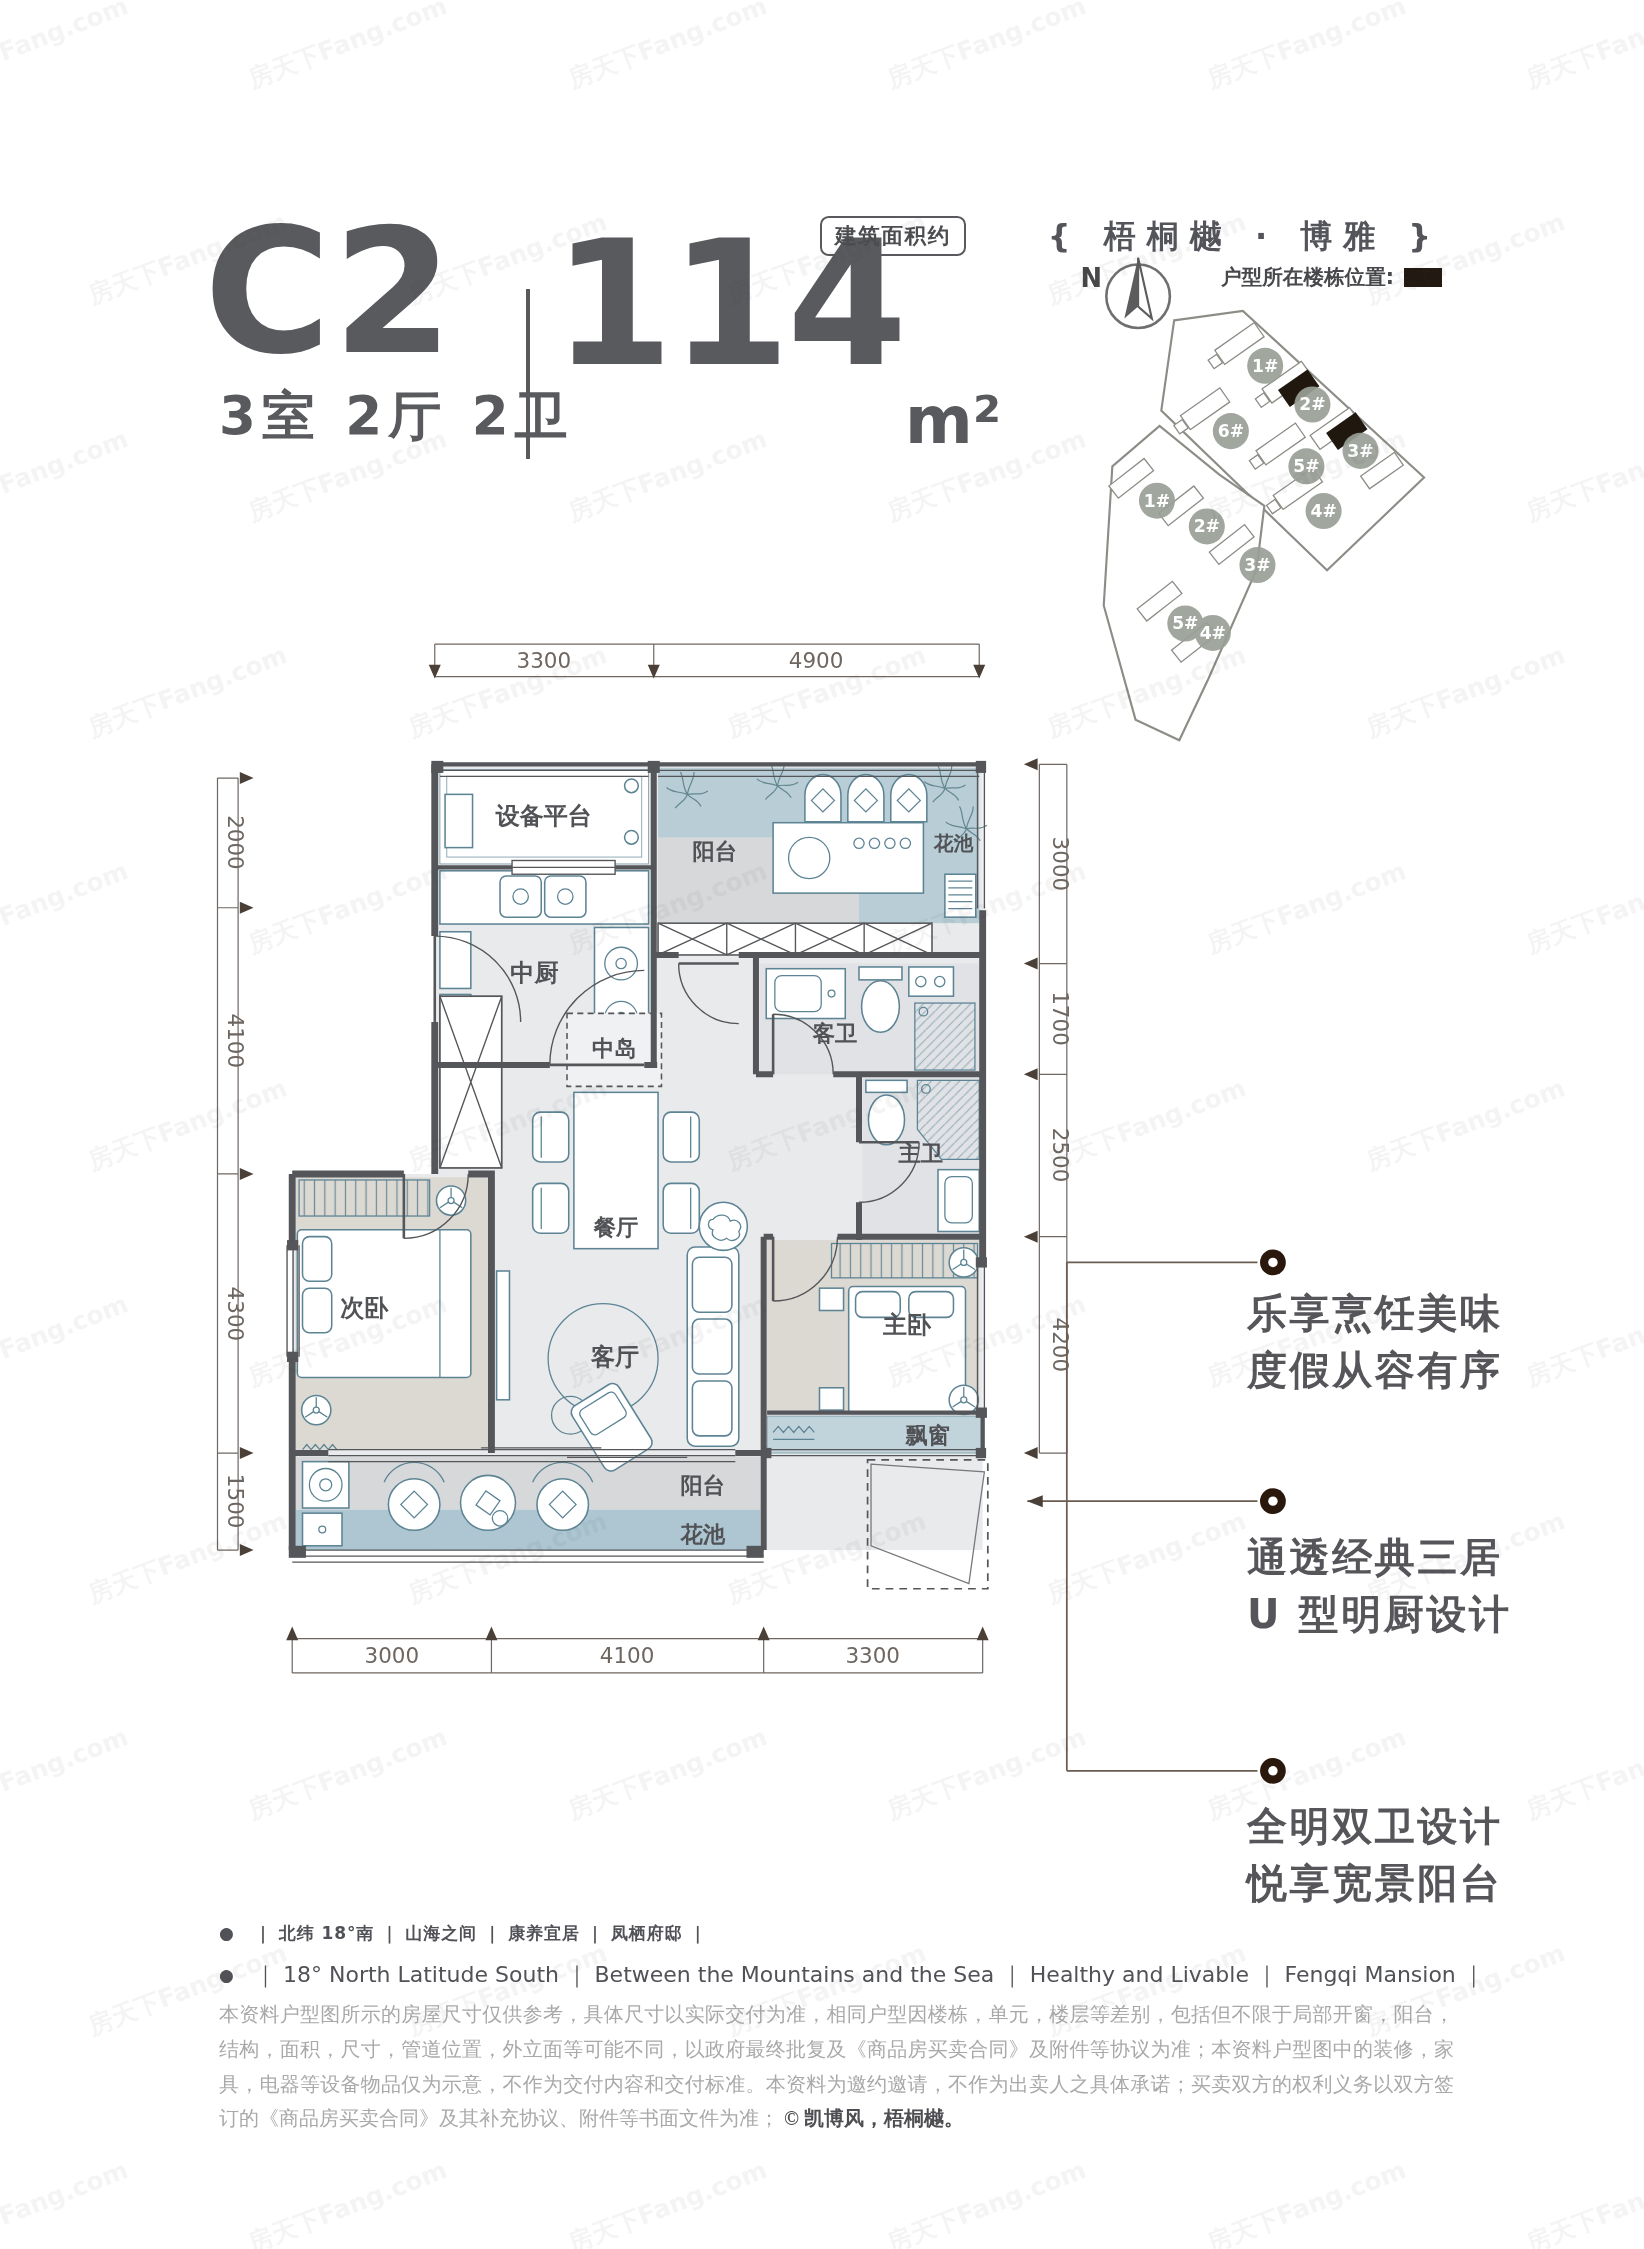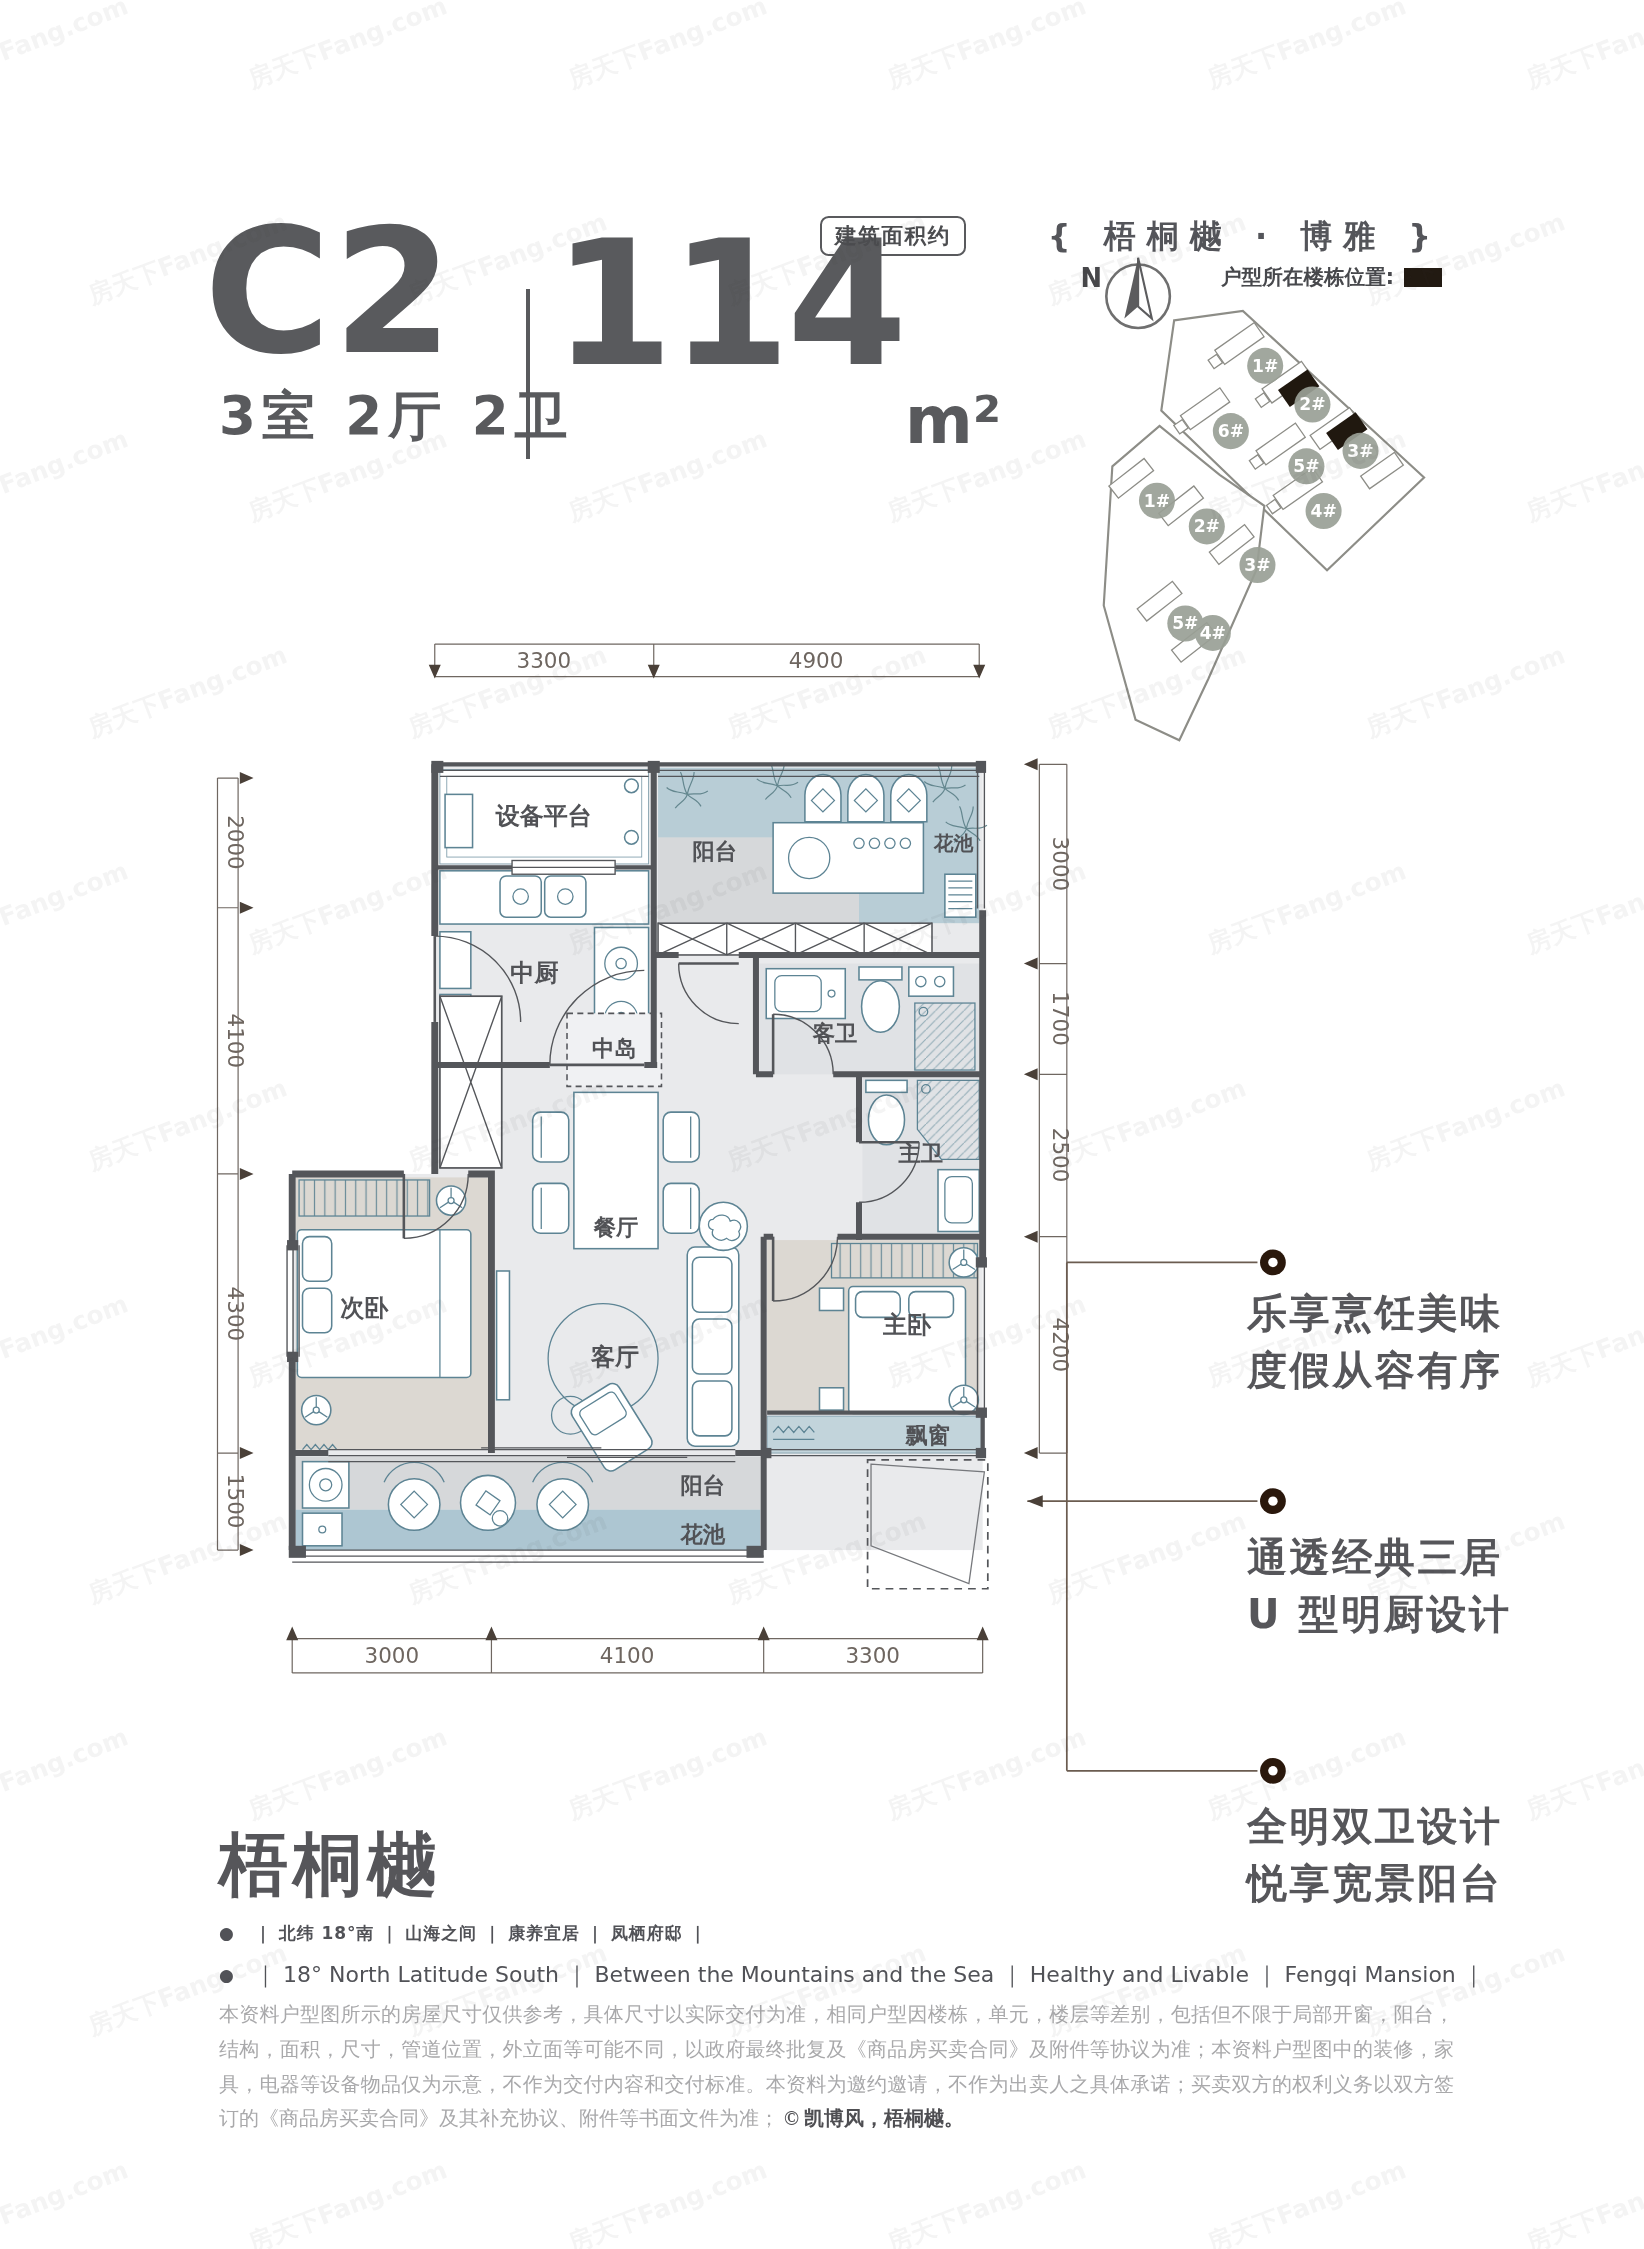--- a/index.html
+++ b/index.html
@@ -461,21 +461,20 @@
   <div class="anno" style="top:1529px;">
     <div>通透经典三居</div>
     <div>U 型明厨设计</div>
   </div>
   <div class="anno" style="top:1798px;">
     <div>全明双卫设计</div>
     <div>悦享宽景阳台</div>
   </div>
 
   <div class="logo-row">
-    <span class="logo-cn">梧桐樾</span>
   </div>
   <div class="tagline" style="top:1922px;">
     <span class="tag-bullet">●</span>
     <span class="tag-cn">｜  北纬 18°南  ｜  山海之间  ｜  康养宜居  ｜  凤栖府邸  ｜</span>
   </div>
   <div class="tagline" style="top:1960px;">
     <span class="tag-bullet">●</span>
     <span class="tag-en">｜  18° North Latitude South  ｜  Between the Mountains and the Sea  ｜  Healthy and Livable  ｜  Fengqi Mansion  ｜</span>
   </div>
   <div class="disclaimer">

